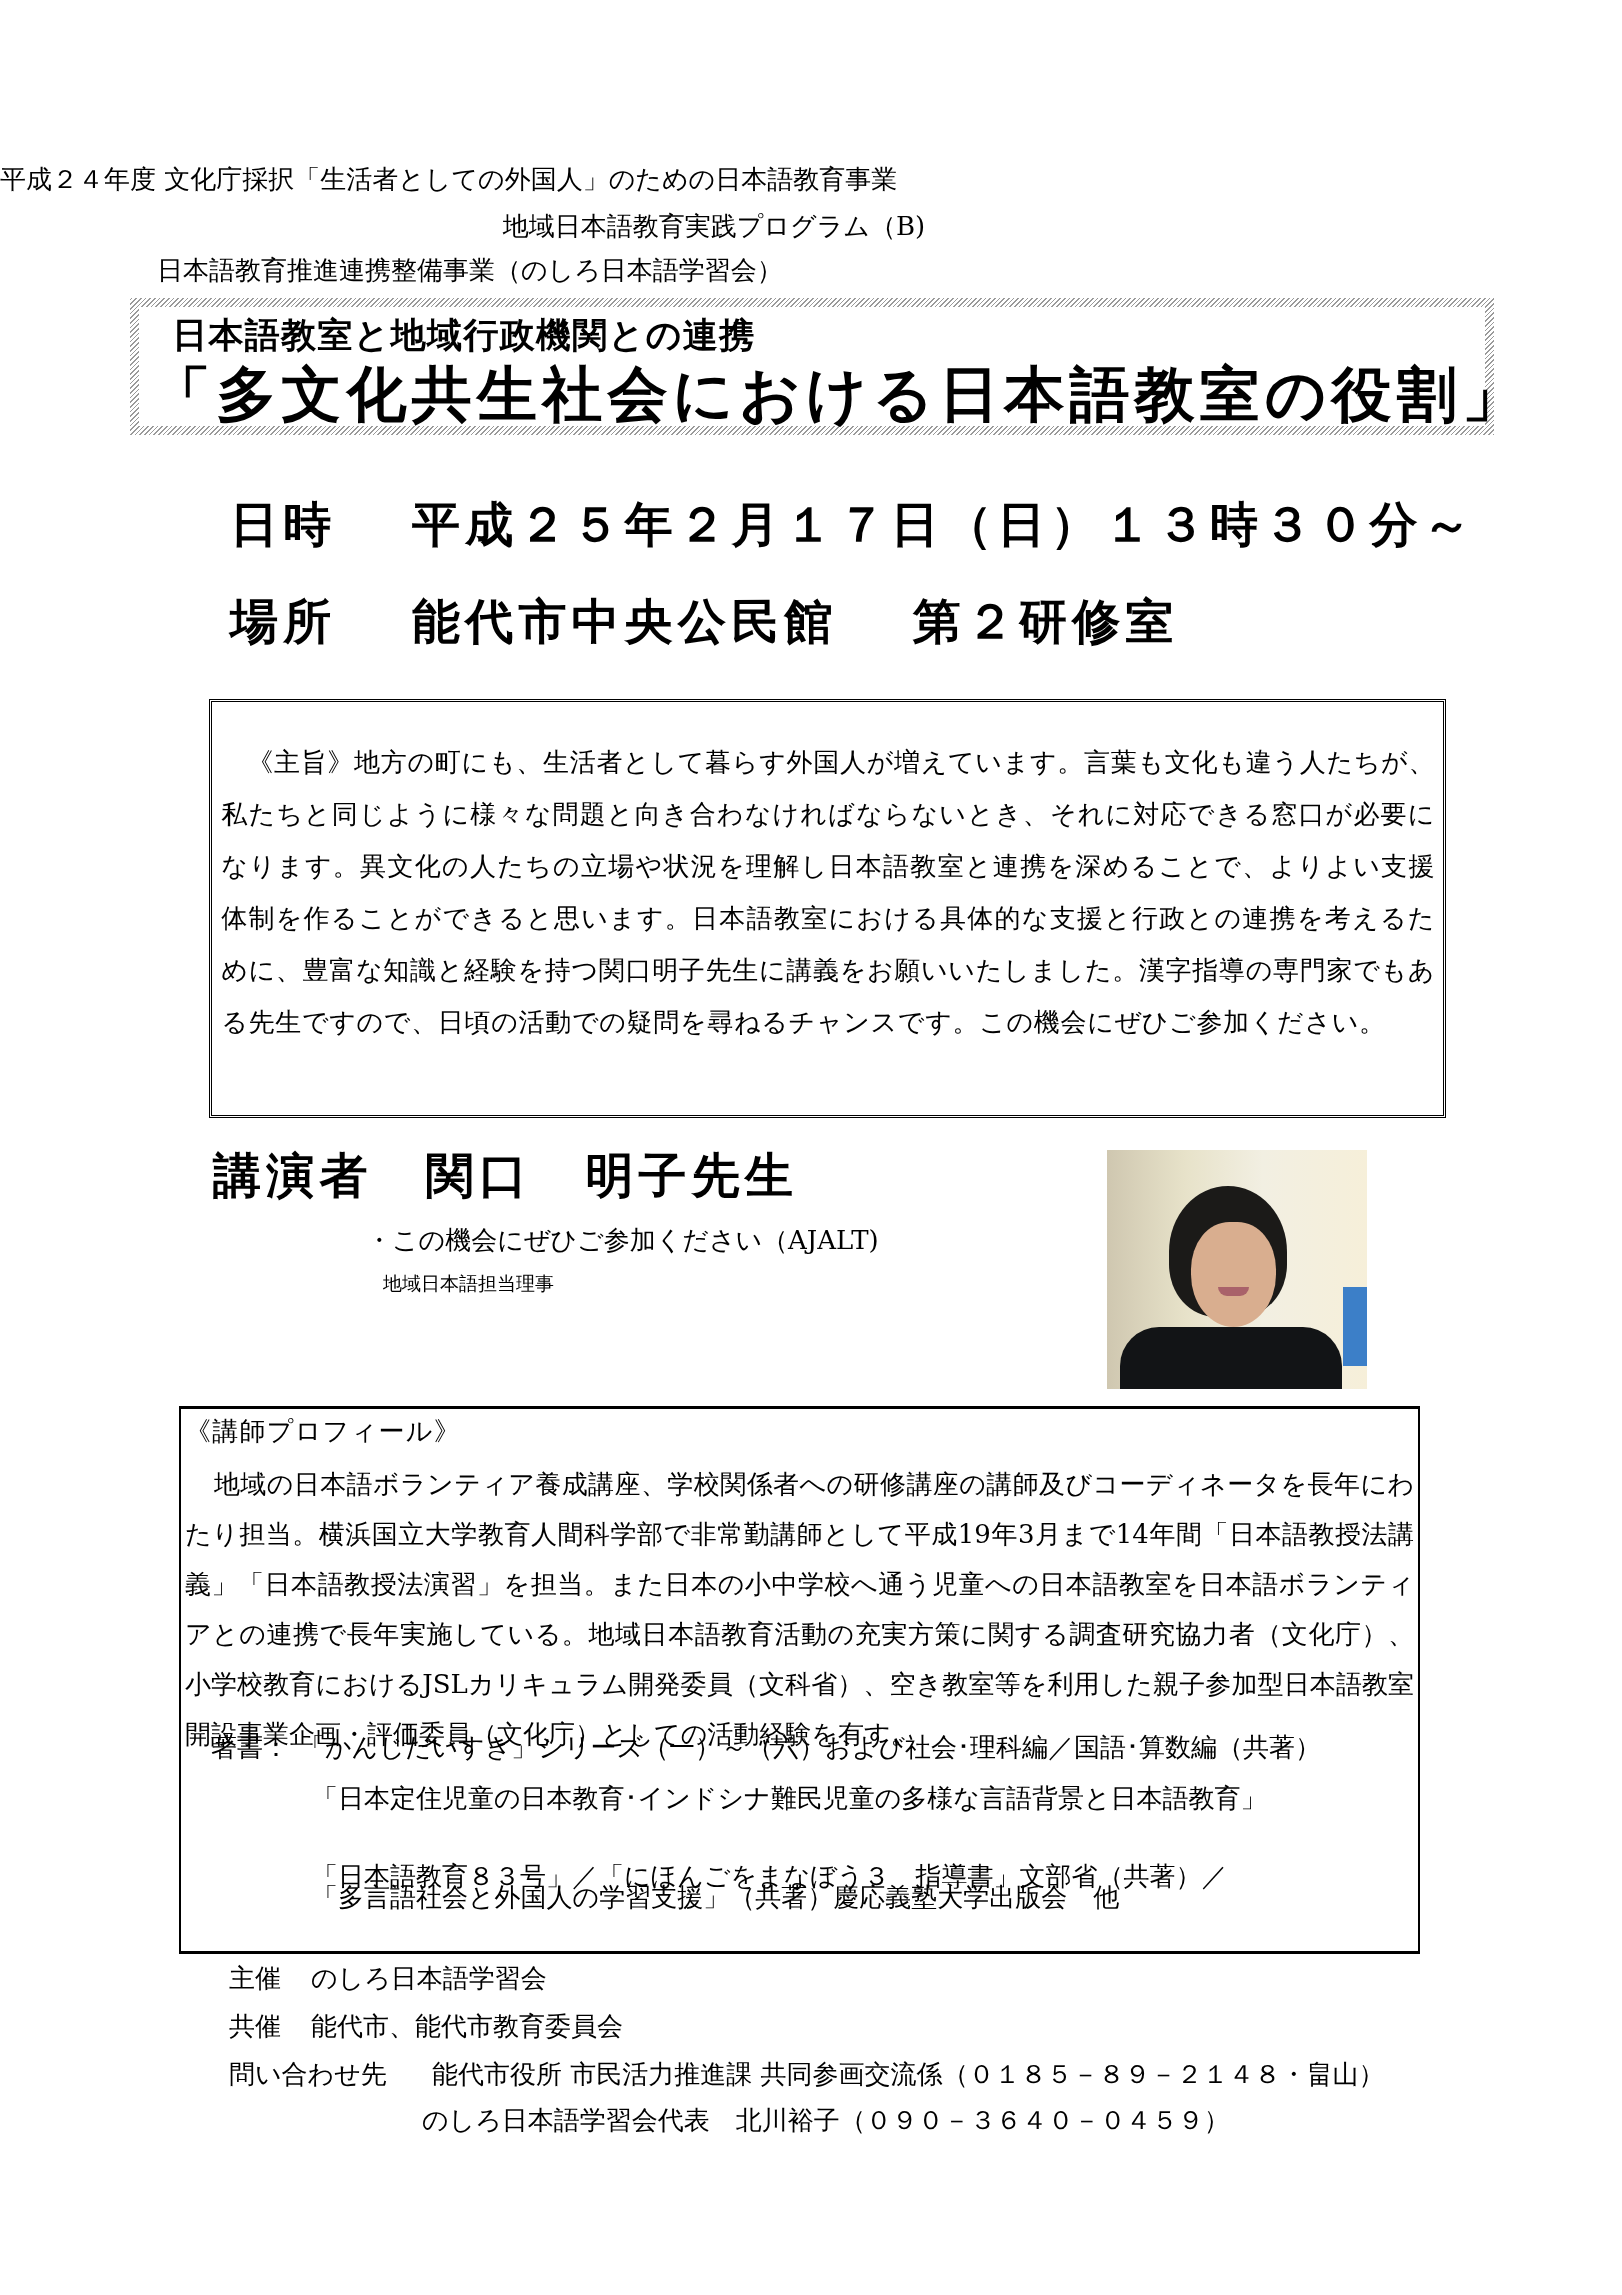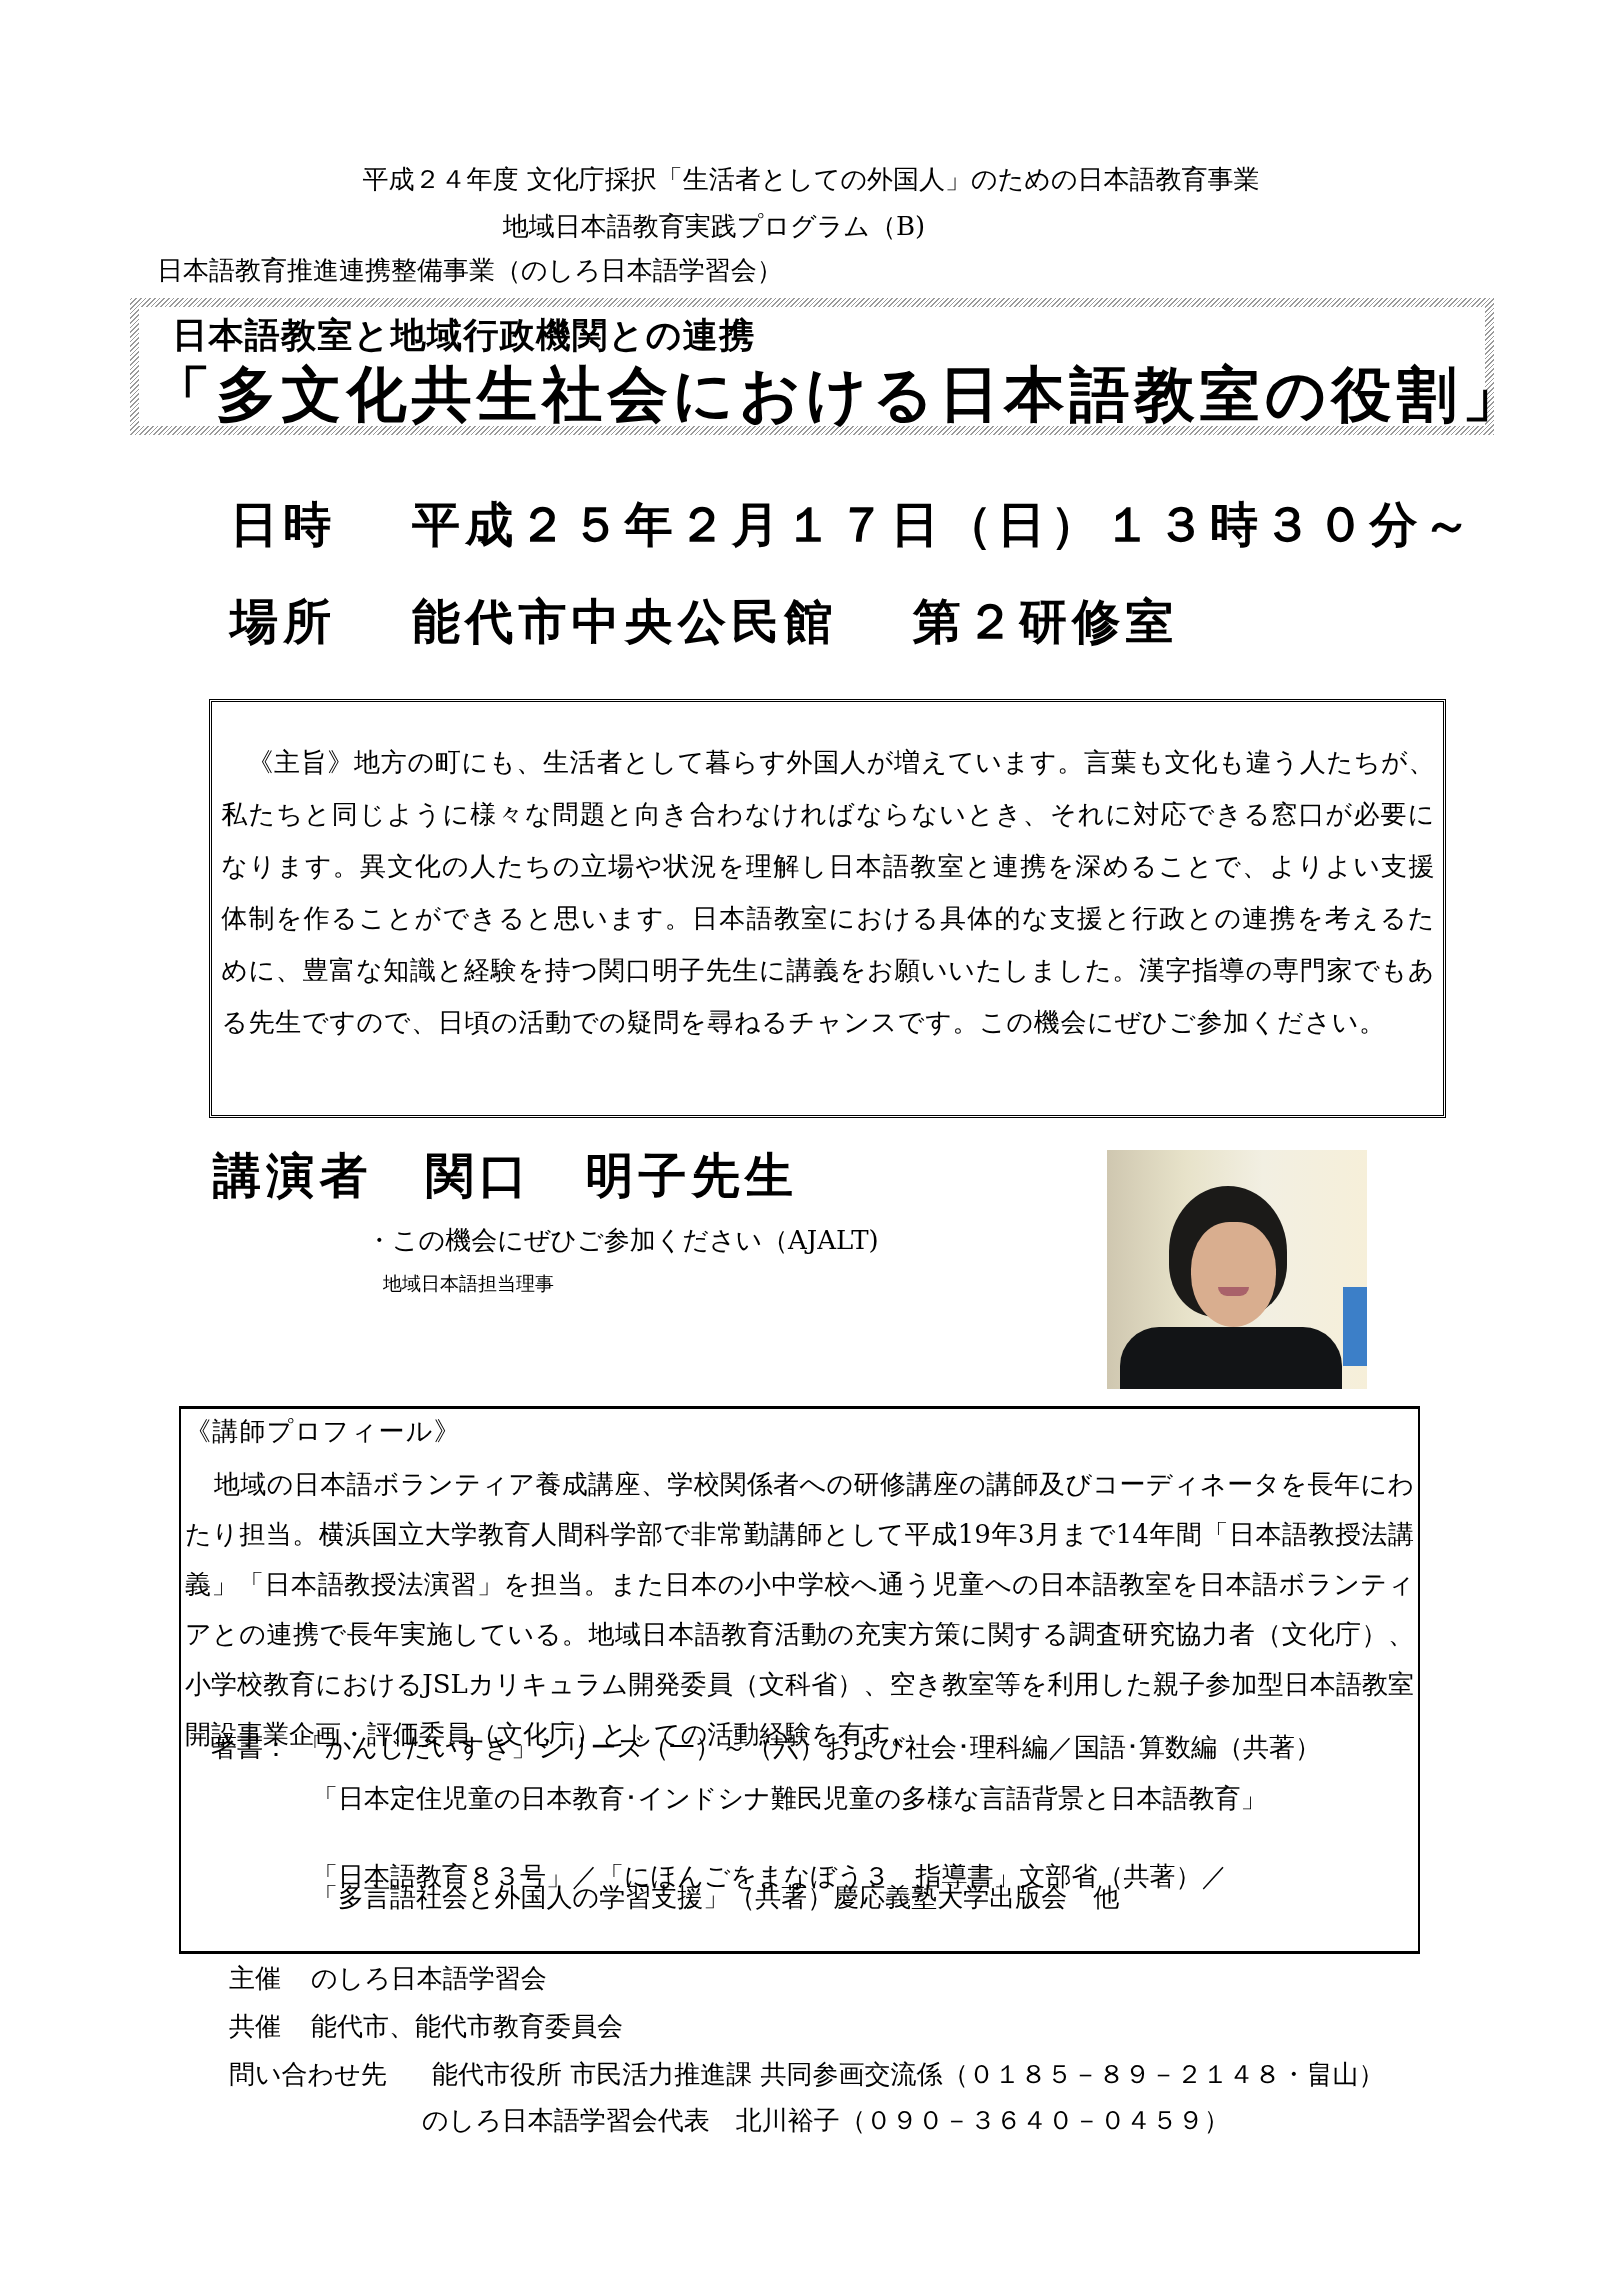--- a/index.html
+++ b/index.html
@@ -5,21 +5,21 @@
     html, body { margin: 0; padding: 0; background: #ffffff; }
     body {
       width: 1622px; height: 2295px; position: relative; overflow: hidden;
       color: #000; font-family: "DejaVu Serif", "Liberation Serif", serif;
     }
     .abs { position: absolute; }
     .serif { font-family: "DejaVu Serif", "Liberation Serif", serif; }
     .gothic { font-family: "DejaVu Sans", "Liberation Sans", sans-serif; font-weight: bold; }
 
     .hdr-line { font-size: 26px; line-height: 31px; white-space: nowrap; }
-    #hdr1 { left: 0; width: 1622px; top: 164px; text-align: center; }
+    #hdr1 { left: 0; width: 1622px; top: 164px; text-align: left; }
     #hdr2 { left: 0; width: 1428px; top: 211px; text-align: center; }
     #hdr3 { left: 157px; top: 255px; }
 
     
     #title-frame {
       left: 130px; top: 298px; width: 1364px; height: 137px;
       background: repeating-linear-gradient(-45deg, #9a9a9a 0 1.3px, #ffffff 1.3px 3.3px);
     }
     #title-inner {
       position: absolute; left: 9.2px; top: 9.2px; right: 9.2px; bottom: 9.2px; background: #fff;

